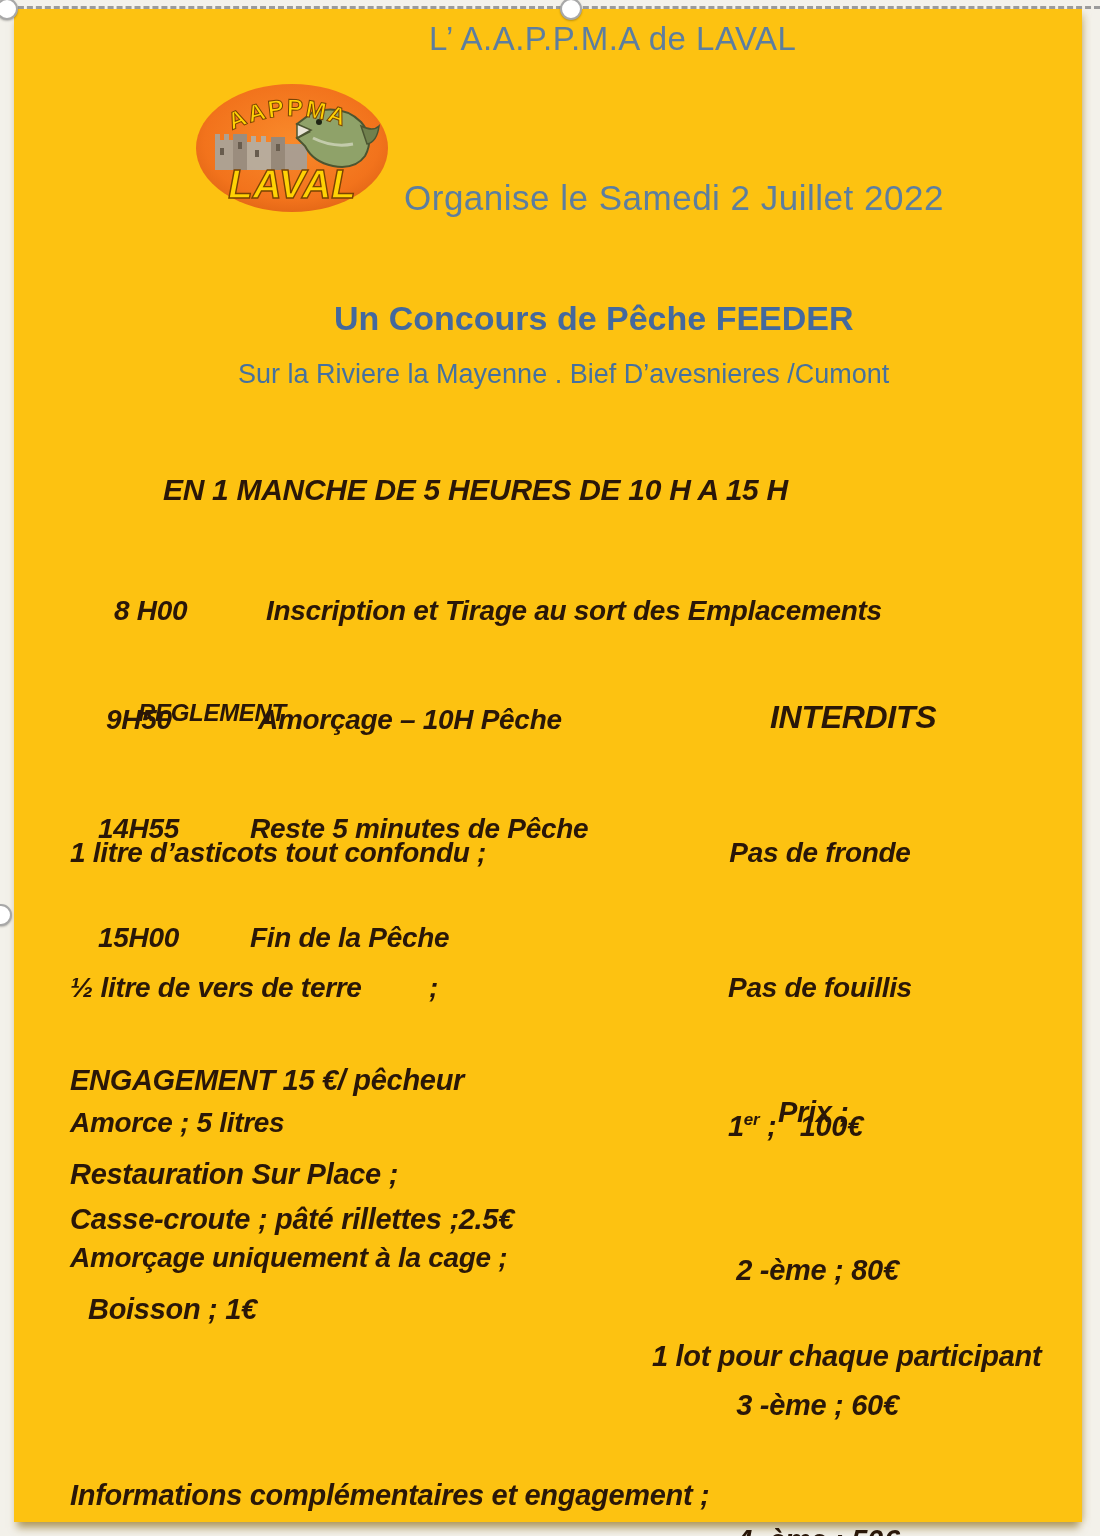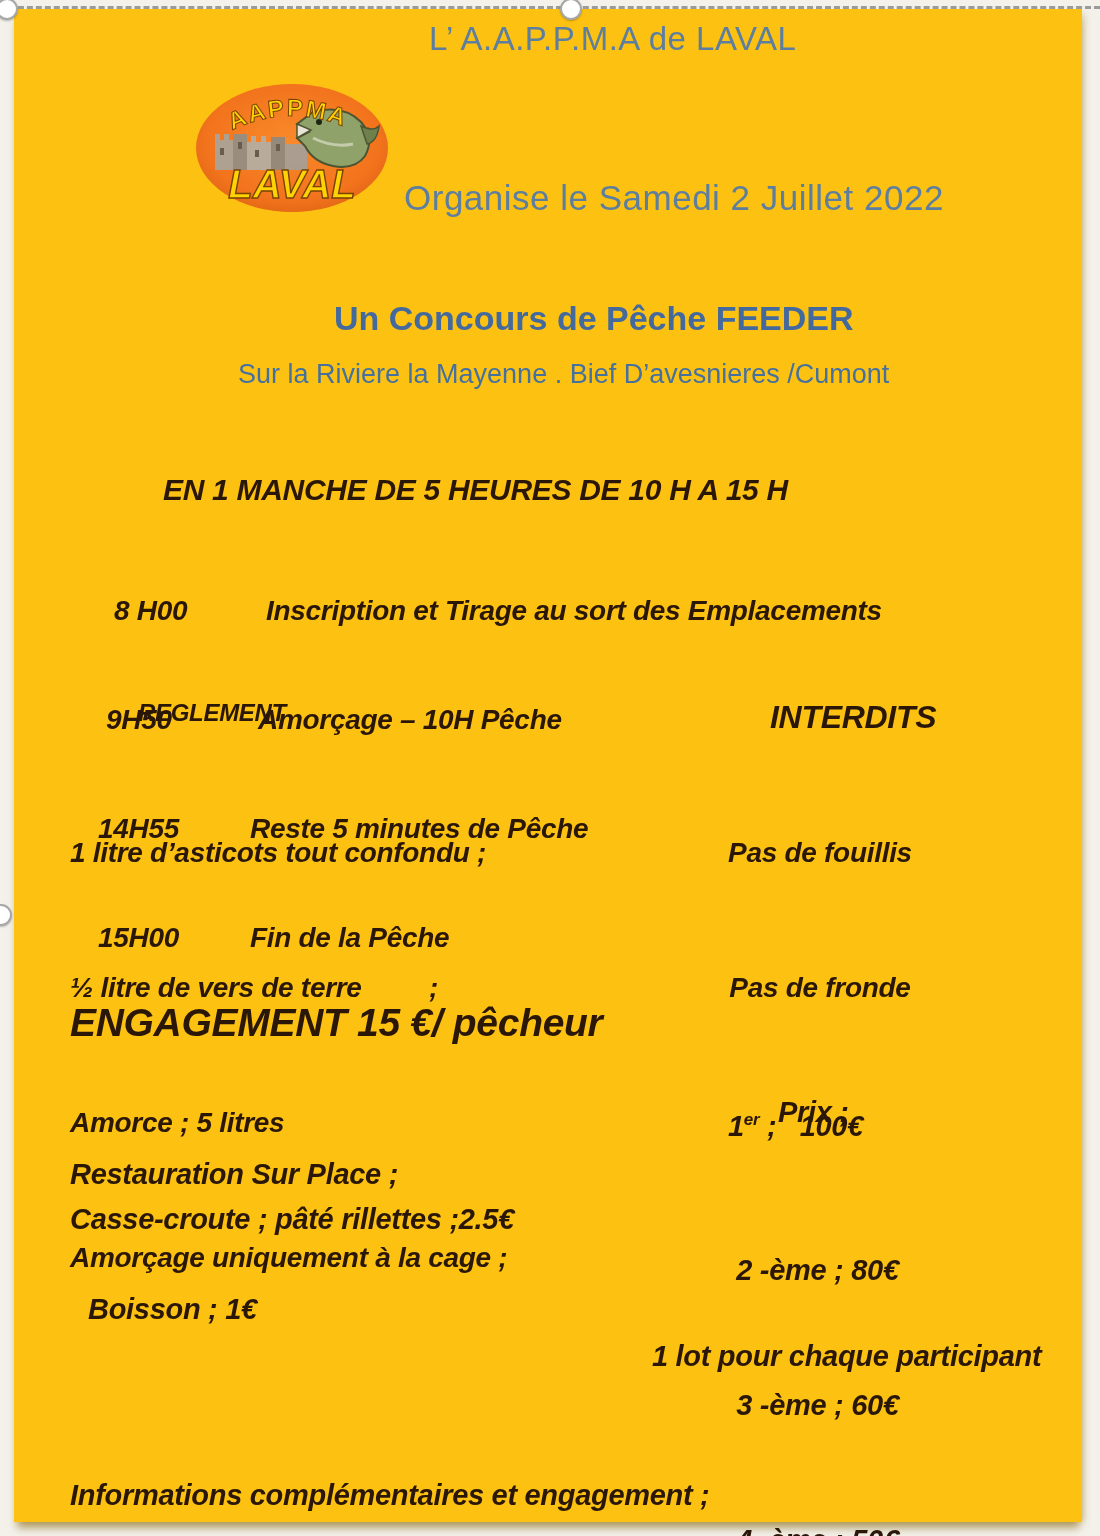--- a/index.html
+++ b/index.html
@@ -53,21 +53,21 @@
   .sched-row    { display:flex; height:45px; align-items:center; }
   .sched-time   { width:152px; flex:0 0 152px; }
   .sched-row:nth-child(1) .sched-time { padding-left:16px; }
   .sched-row:nth-child(2) .sched-time { padding-left:8px; }
 
   .regl-head    { left:138px; top:699px; font-size:24px; }
   .intd-head    { left:770px; top:699px; font-size:32px; }
   .regl-items   { left:70px;  top:740px; font-size:28px; line-height:45px; }
   .intd-items   { left:700px; top:740px; width:240px; text-align:center; font-size:28px; line-height:45px; }
 
-  .fee-line     { left:70px;  top:1001px; font-size:39px; }
+  .fee-line     { left:70px;  top:1064px; font-size:29px; }
   .prix-head    { left:778px; top:1064px; font-size:29px;margin-top:32px; }
   .prix-first   { left:728px; top:1110px; font-size:29px; }
   .prix-first sup { font-size:17px; }
   .resto-line   { left:70px;  top:1158px; font-size:29px; }
   .casse-line   { left:70px;  top:1203px; font-size:29px; }
   .boisson-line { left:88px;  top:1293px; font-size:29px; }
   .prix-items   { left:695px; top:1158px; width:245px; text-align:center; font-size:29px; line-height:45px; }
   .lot-line     { left:652px; top:1340px; font-size:29px; }
   .info-block   { left:70px;  top:1383px; font-size:29px; line-height:45px; }
 
@@ -158,22 +158,22 @@
   <div class="abs dark intd-head">INTERDITS</div>
 
   <div class="abs dark regl-items">
     <div>1 litre d’asticots tout confondu ;</div>
     <div>½ litre de vers de terre         ;</div>
     <div>Amorce ; 5 litres</div>
     <div>Amorçage uniquement à la cage ;</div>
   </div>
 
   <div class="abs dark intd-items">
+    <div>Pas de fronde</div>
     <div>Pas de fouillis</div>
-    <div>Pas de fronde</div>
   </div>
 
   <div class="abs dark fee-line">ENGAGEMENT 15 €/ pêcheur</div>
   <div class="abs dark prix-head">Prix ;</div>
 
   <div class="abs dark prix-first"><span>1</span><sup>er</sup><span> ;   100€</span></div>
 
   <div class="abs dark resto-line">Restauration Sur Place ;</div>
   <div class="abs dark casse-line">Casse-croute ; pâté rillettes ;2.5€</div>
   <div class="abs dark boisson-line">Boisson ; 1€</div>

